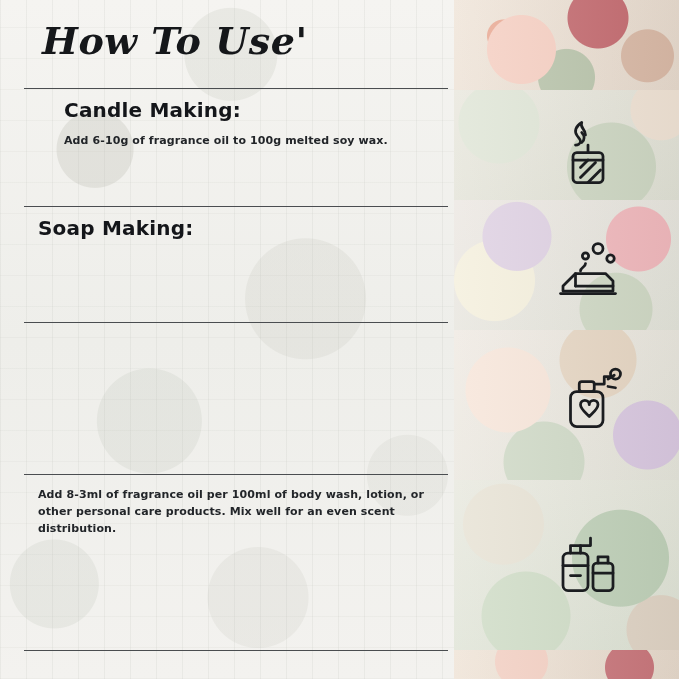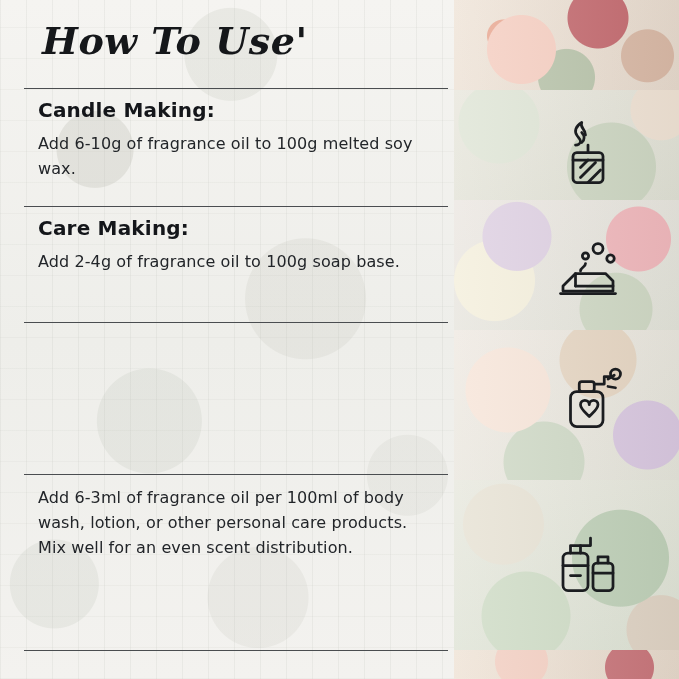--- a/index.html
+++ b/index.html
@@ -126,40 +126,41 @@
   .rule.r2 { top: 206px; }
   .rule.r3 { top: 322px; }
   .rule.r4 { top: 474px; }
   .rule.r5 { top: 650px; }
 
   .section {
     position: absolute;
     left: 38px;
     width: 400px;
   }
-  .s1 { top: 98px; }
+  .s1 { top: 98px; margin-left: 26px; }
   .s2 { top: 216px; }
   .s3 { top: 332px; }
   .s4 { top: 486px; }
 
   .sec-title {
     font-family: "DejaVu Sans", sans-serif;
     font-size: 20px;
     font-weight: 700;
     color: #14161a;
     letter-spacing: .2px;
     margin-bottom: 10px;
   }
   .sec-body {
     font-family: "DejaVu Sans", sans-serif;
-    font-size: 16px;
+    font-size: 11px;
     line-height: 1.55;
     color: #222529;
     letter-spacing: .1px;
     white-space: pre-line;
+    font-weight: bold;
   }
 
   
   .icon-wrap {
     position: absolute;
     right: 48px;
     width: 86px; height: 86px;
     display: flex; align-items: center; justify-content: center;
   }
   .i-candle { top: 112px; }
@@ -195,29 +196,28 @@
     <div class="rule r3"></div>
     <div class="rule r4"></div>
     <div class="rule r5"></div>
 
     <div class="section s1">
       <div class="sec-title">Candle Making:</div>
       <div class="sec-body">Add 6-10g of fragrance oil to 100g melted soy wax.</div>
     </div>
 
     <div class="section s2">
-      <div class="sec-title">Care Making:</div>
-      <div class="sec-body">Add 2-4g of fragrance oil to 100g soap base.</div>
+      <div class="sec-title">Soap Making:</div>
     </div>
 
     <div class="section s3">
     </div>
 
     <div class="section s4">
-      <div class="sec-body">Add 6-3ml of fragrance oil per 100ml of body wash, lotion, or other personal care products. Mix well for an even scent distribution.</div>
+      <div class="sec-body">Add 8-3ml of fragrance oil per 100ml of body wash, lotion, or other personal care products. Mix well for an even scent distribution.</div>
     </div>
   </div>
 
   <div class="icon-wrap i-candle">
     <svg viewBox="0 0 64 64" fill="none" stroke="#1b1d20" stroke-width="2.2" stroke-linecap="round" stroke-linejoin="round">
       <path d="M30 16c0-5-5-6-3-10-5 3-6 7-4 10 1 2 3 3 3 5 0 2-2 3-4 3"></path>
       <path d="M27 14c2.5 2.5 2.5 6 0 8"></path>
       <rect x="20" y="30" width="24" height="24" rx="3"></rect>
       <path d="M20 36h24"></path>
       <path d="M26 42l6-6"></path>

